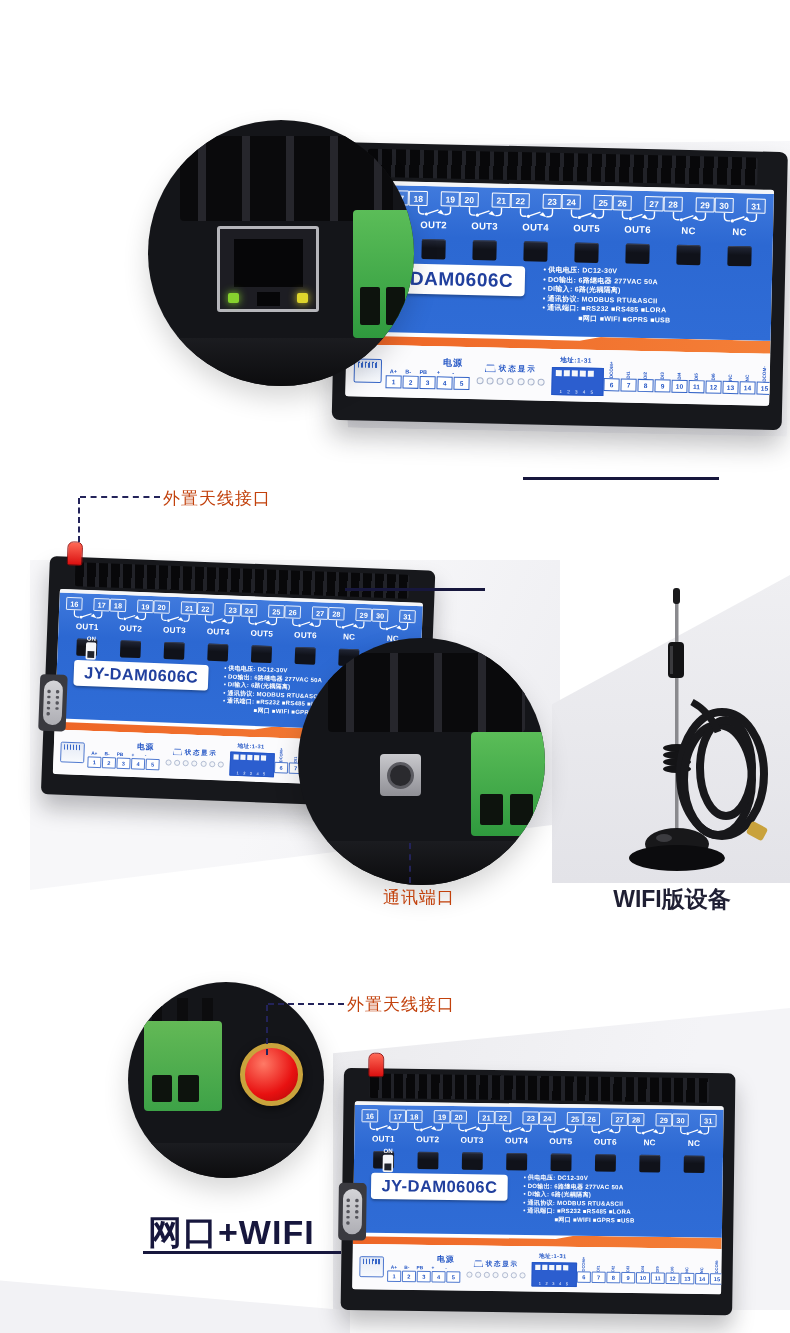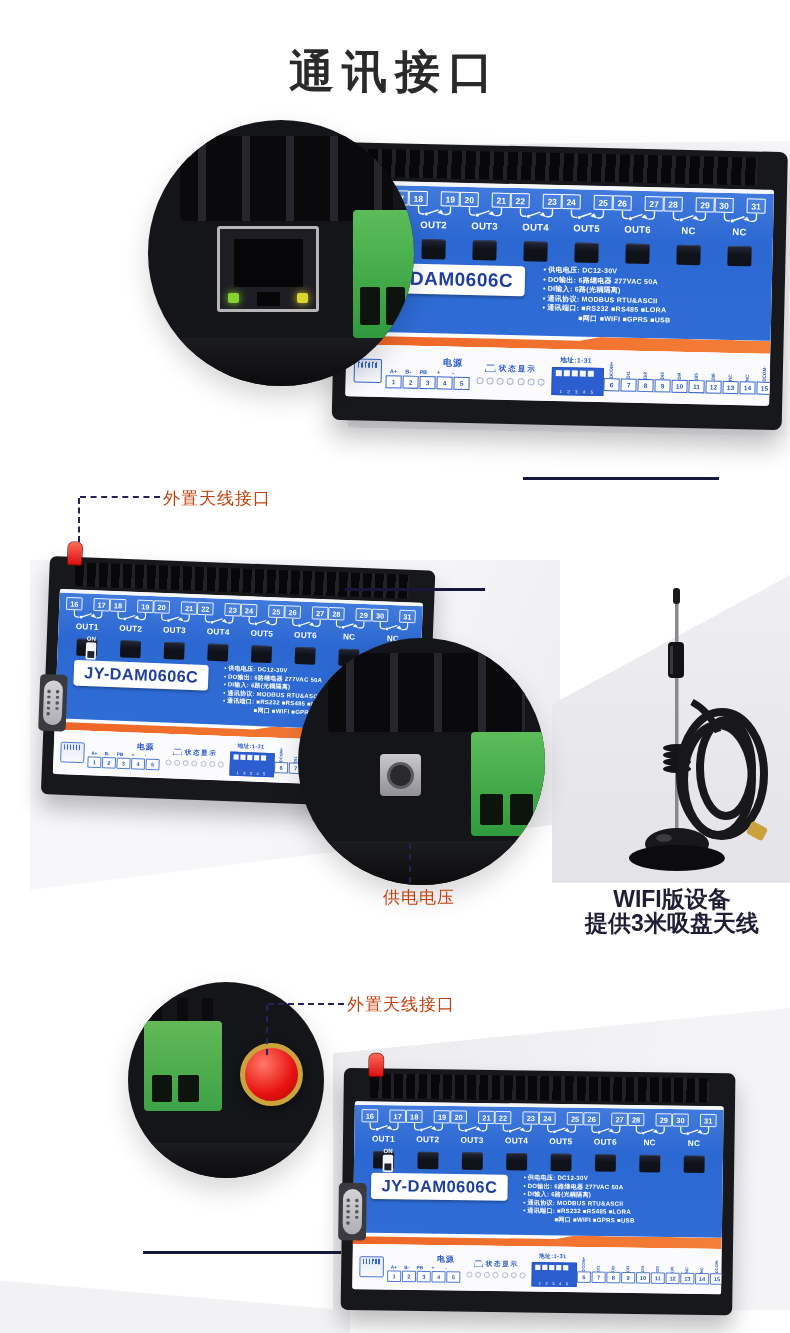--- a/index.html
+++ b/index.html
@@ -160,21 +160,20 @@
 <body>
 
 <div id="canvas">
 
   <div class="backdrop" id="bk-top"></div>
   <div class="backdrop" id="bk-mid-left"></div>
   <div class="backdrop" id="bk-mid-right"></div>
   <div class="backdrop" id="bk-bottom"></div>
   <div class="backdrop" id="bk-bottom-left"></div>
 
-  <div id="page-title">通讯接口</div>
 
   <div class="device" id="device-lan">
       <div class="dev-chassis">
         <div class="dev-vents"></div>
         <div class="dev-face">
           <div class="dev-blue">
             <div class="t-row">
               <div class="t-group">
                 <div class="t-nums">
                   <span class="t-box">16</span>
@@ -992,21 +991,21 @@
         <span class="ring"></span>
       </div>
     <div class="green-block">
       <span class="hole h1"></span>
         <span class="hole h2"></span>
         <span class="hole h3"></span>
     </div>
     <div class="floor"></div>
   </div>
   <div class="dash-v" style="left:409px;top:843px;height:40px;z-index:6;"></div>
-  <div class="callout-text" style="left:383px;top:886px;">供电电压</div>
+  <div class="callout-text" style="left:383px;top:886px;">通讯端口</div>
 
   <svg id="antenna" width="212" height="300" viewBox="0 0 212 300">
     <rect x="103" y="16" width="3.5" height="240" fill="#8a8a8e"></rect>
     <rect x="101" y="6" width="7" height="16" rx="3" fill="#1a1a1c"></rect>
     <rect x="96" y="60" width="16" height="36" rx="4" fill="#131315"></rect>
     <rect x="98" y="64" width="3" height="28" fill="#3a3a3e"></rect>
     <g fill="#141416">
       <ellipse cx="105" cy="166" rx="14" ry="4"></ellipse>
       <ellipse cx="105" cy="173" rx="14" ry="4"></ellipse>
       <ellipse cx="105" cy="180" rx="14" ry="4"></ellipse>
@@ -1017,32 +1016,32 @@
       <ellipse cx="146" cy="198" rx="34" ry="55"></ellipse>
       <ellipse cx="154" cy="186" rx="26" ry="48"></ellipse>
     </g>
     <path d="M120 120 C135 128 142 140 146 150" fill="none" stroke="#18181b" stroke-width="7"></path>
     <rect x="176" y="242" width="18" height="14" rx="3" transform="rotate(28 185 249)" fill="#c9a23c"></rect>
     <ellipse cx="105" cy="262" rx="32" ry="16" fill="#18181a"></ellipse>
     <ellipse cx="105" cy="276" rx="48" ry="13" fill="#0c0c0e"></ellipse>
     <ellipse cx="92" cy="256" rx="8" ry="4" fill="#3c3c40"></ellipse>
   </svg>
   <div class="note-line" style="left:562px;top:884px;">WIFI版设备</div>
-  <div class="note-line" style="left:562px;top:908px;">提供3米吸盘天线</div>
 
   <div class="inset" id="inset-conn">
     <div class="green-block">
       <span class="pin p1"></span>
         <span class="pin p2"></span>
         <span class="pin p3"></span>
       <span class="hole h1"></span>
         <span class="hole h2"></span>
     </div>
     <div class="red-cap"></div>
     <div class="floor"></div>
   </div>
   <div class="callout-text" style="left:347px;top:993px;">外置天线接口</div>
   <div class="dash-h" style="left:268px;top:1003px;width:76px;z-index:6;"></div>
   <div class="dash-v" style="left:266px;top:1005px;height:50px;z-index:6;"></div>
 
+  <div class="sec-caption" id="cap-lanwifi">网口+WIFI</div>
   <div class="sec-underline" id="ul-lanwifi"></div>
 
 </div>
 
 </body></html>

